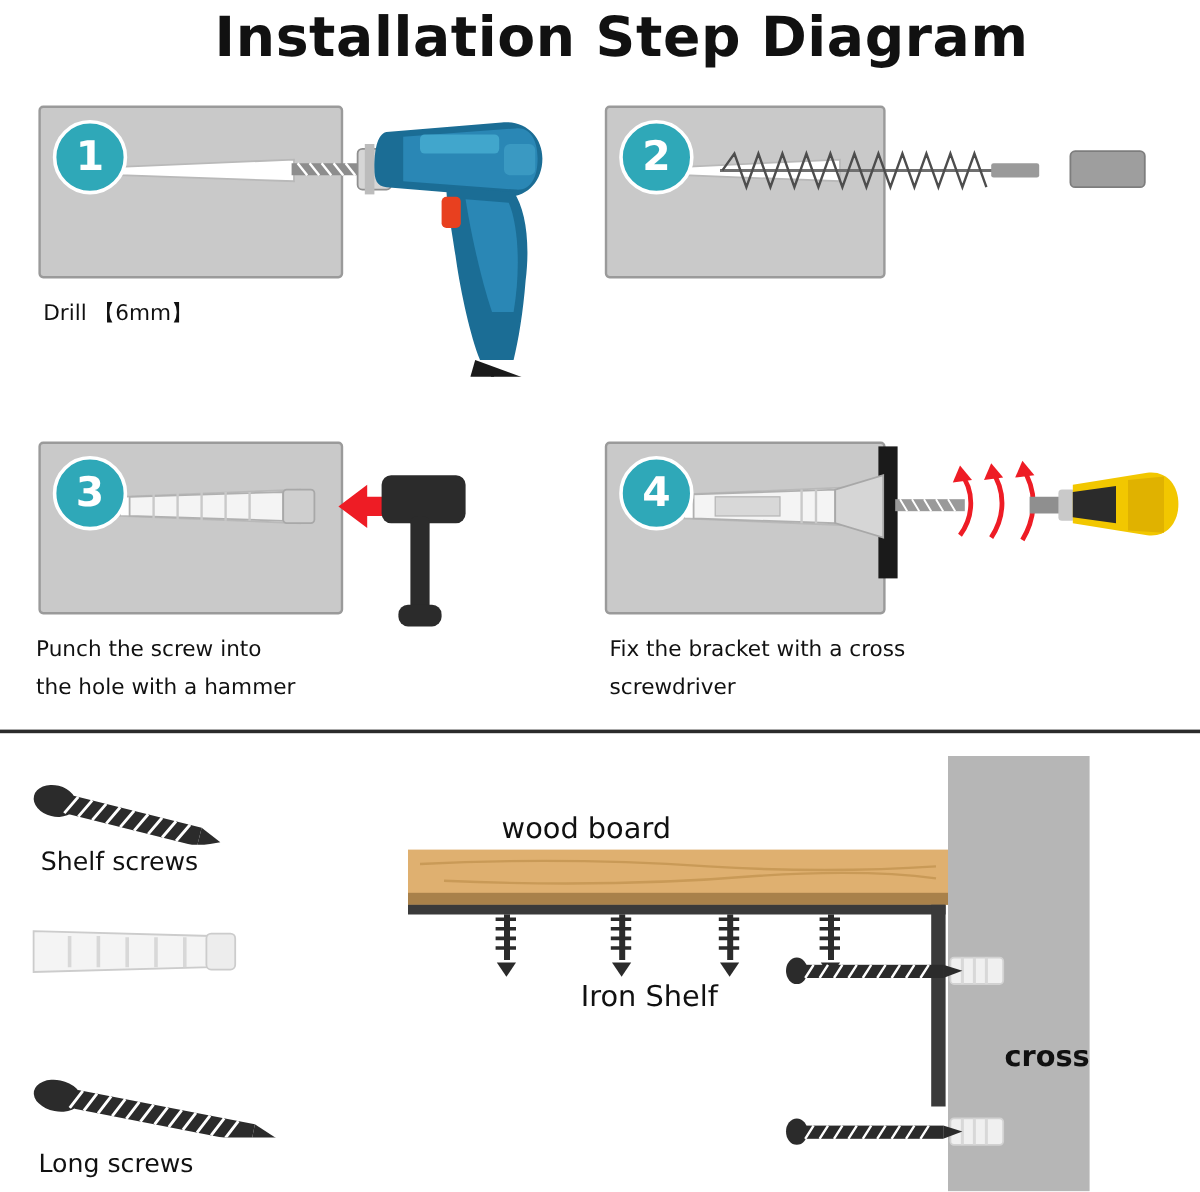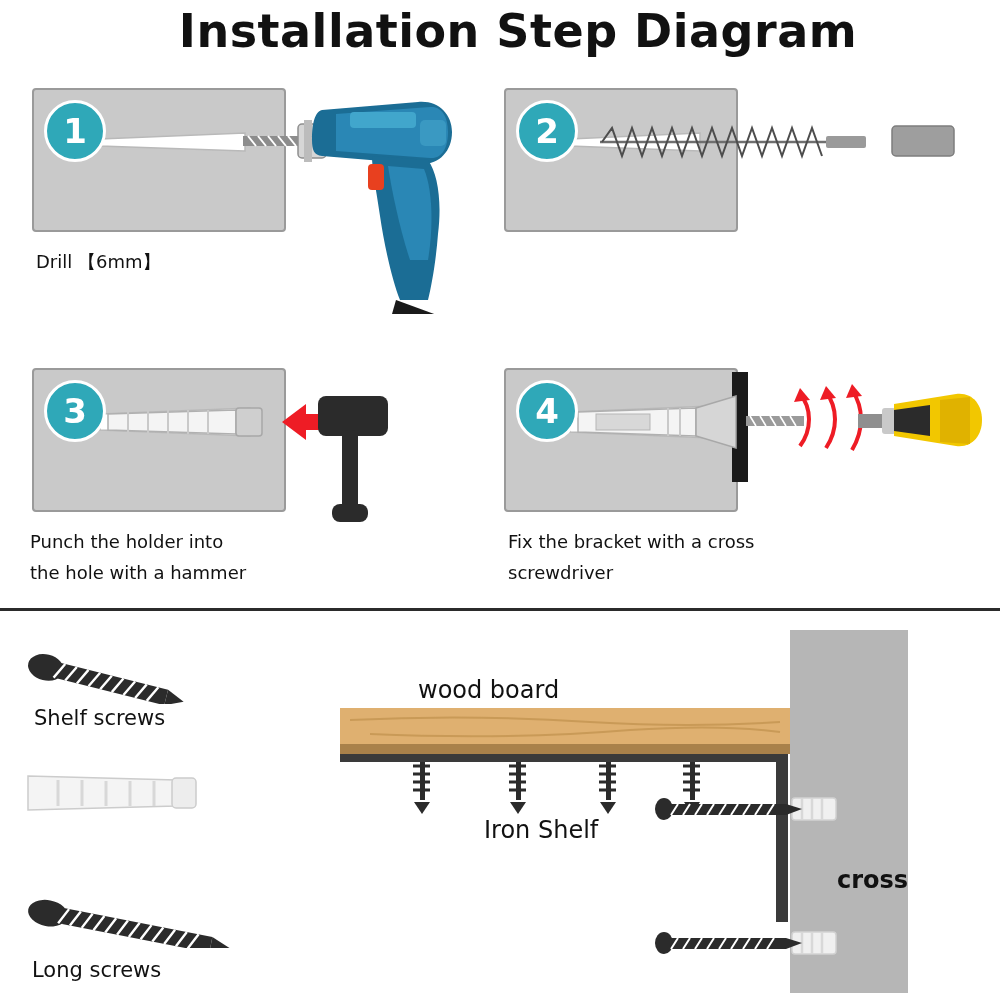--- a/index.html
+++ b/index.html
@@ -191,21 +191,21 @@
           <polygon points="282,58 306,40 306,50 348,50 348,66 306,66 306,76" fill="#ee1c25"></polygon>
         </g>
 
         <g>
           <rect x="318" y="32" width="70" height="40" rx="8" fill="#2b2b2b"></rect>
           <rect x="342" y="66" width="16" height="86" rx="6" fill="#2b2b2b"></rect>
           <rect x="332" y="140" width="36" height="18" rx="8" fill="#2b2b2b"></rect>
         </g>
       </svg>
       <div class="step-badge" style="left:44px;top:16px;">3</div>
-      <div class="caption" style="left:30px;top:162px;width:440px;">Punch the holder into
+      <div class="caption" style="left:30px;top:162px;width:440px;">Punch the screw into
 the hole with a hammer</div>
     </div>
 
     <div class="step" style="left:500px;top:280px;width:500px;height:250px;">
       <div class="panel" style="left:4px;top:4px;width:230px;height:140px;"></div>
       <svg width="500" height="175" style="position:absolute;left:0;top:0;">
         <polygon points="70,48 210,42 210,74 70,68" fill="#ffffff" stroke="#b9b9b9" stroke-width="1.5"></polygon>
         <g>
           <path d="M78,48 L196,44 L196,72 L78,68 Z" fill="#f4f4f4" stroke="#b0b0b0" stroke-width="1.5"></path>
           <rect x="96" y="50" width="54" height="16" fill="#d8d8d8" stroke="#b5b5b5" stroke-width="1"></rect>

